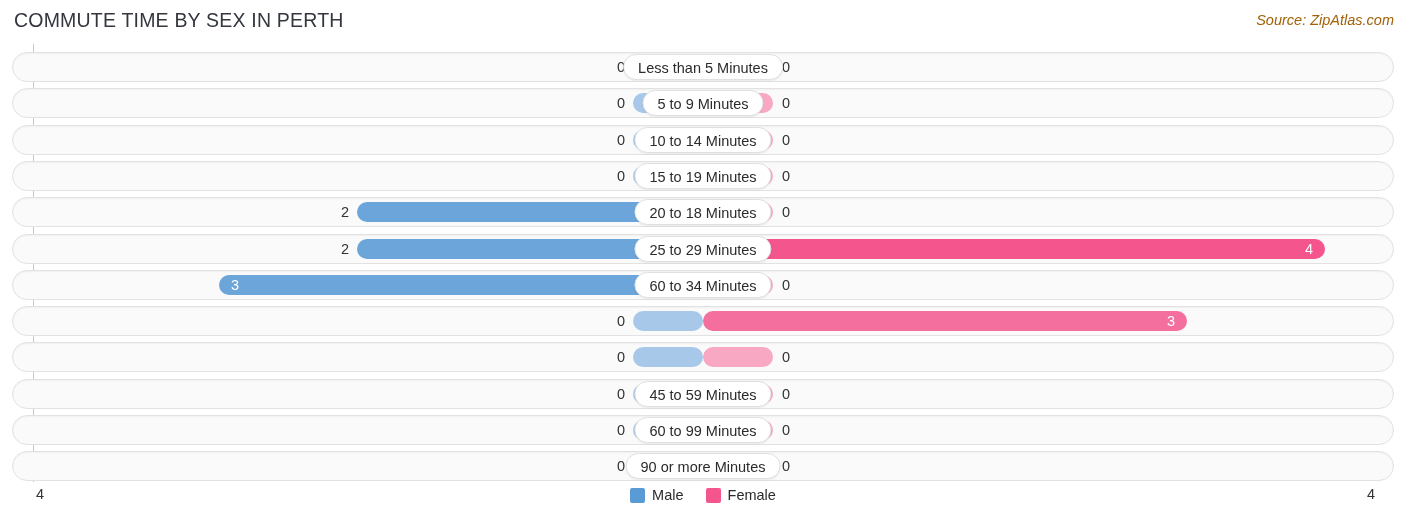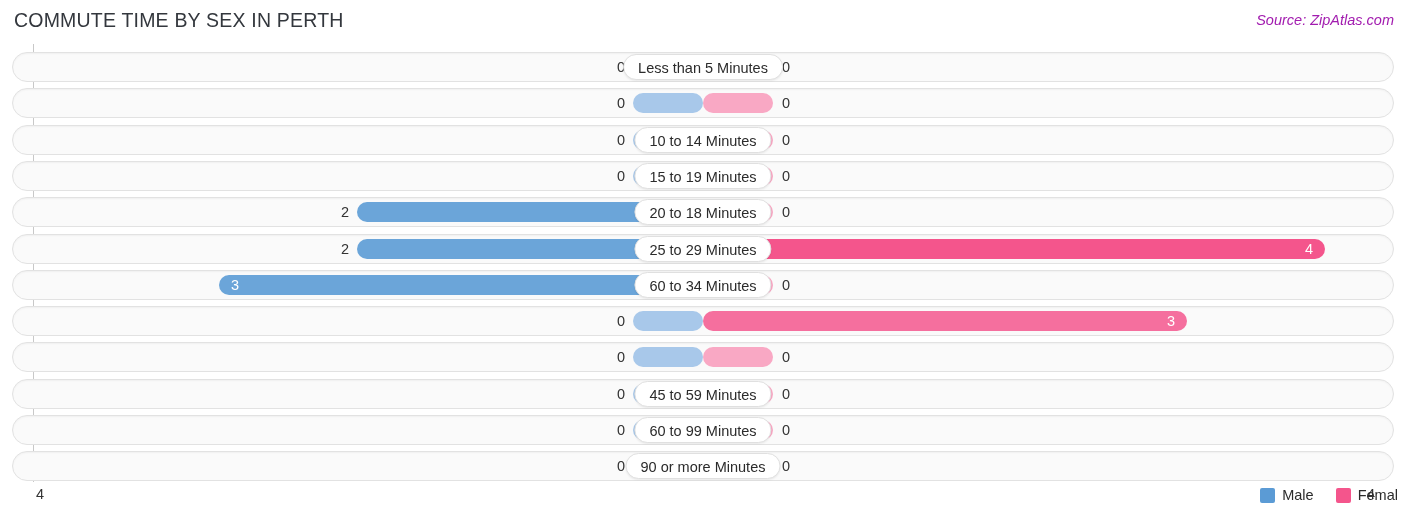--- a/index.html
+++ b/index.html
@@ -28,21 +28,21 @@
     font-size: 19.5px;
     color: #33373d;
     letter-spacing: .2px;
     white-space: nowrap;
   }
   #source-label {
     position: absolute;
     right: 12px; top: 12px;
     font-size: 14.5px;
     font-style: italic;
-    color: #a21caf;
+    color: #a16207;
     white-space: nowrap;
   }
 
   
   #plot {
     position: absolute;
     left: 0; top: 44px;
     width: 1406px; height: 438px;
   }
   #axis-line {
@@ -125,21 +125,21 @@
     font-size: 14.5px;
     color: #333;
   }
   #axis-left  { left: 36px; }
   #axis-right { right: 31px; }
   #legend {
     position: absolute;
     left: 0; top: 5px;
     width: 1406px;
     display: flex;
-    justify-content: flex-end;
+    justify-content: center;
     align-items: center;
     gap: 22px;
   }
   .legend-item {
     display: flex;
     align-items: center;
     gap: 7px;
   }
   .swatch { width: 15px; height: 15px; border-radius: 2px; }
   .swatch.male   { background: #5b9bd5; }
@@ -166,20 +166,21 @@
           <div class="val" style="left: 599px; width: 14px; text-align: right;">0</div>
           <div class="val" style="left: 770px;">0</div>
           <div class="cat">Less than 5 Minutes</div>
         </div>
         <div class="row" style="top: 44.3px;">
           <div class="track"></div>
           <div class="bar male zero" style="left: 621px; width: 70px;"></div>
           <div class="bar female zero" style="left: 691px; width: 70px;"></div>
           <div class="val" style="left: 599px; width: 14px; text-align: right;">0</div>
           <div class="val" style="left: 770px;">0</div>
+          <div class="cat">5 to 9 Minutes</div>
         </div>
         <div class="row" style="top: 80.6px;">
           <div class="track"></div>
           <div class="bar male zero" style="left: 621px; width: 70px;"></div>
           <div class="bar female zero" style="left: 691px; width: 70px;"></div>
           <div class="val" style="left: 599px; width: 14px; text-align: right;">0</div>
           <div class="val" style="left: 770px;">0</div>
           <div class="cat">10 to 14 Minutes</div>
         </div>
         <div class="row" style="top: 116.9px;">

